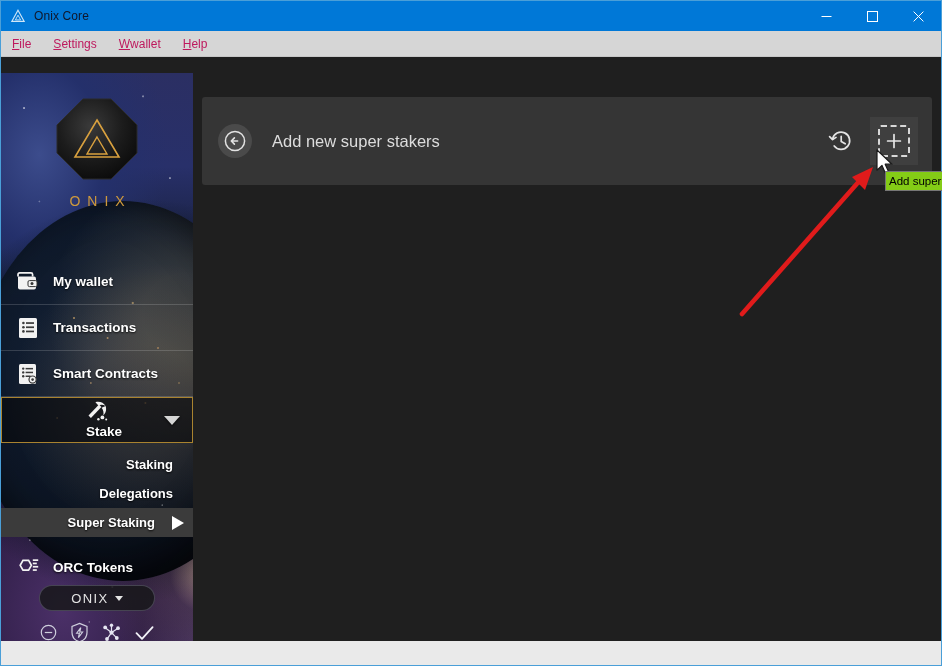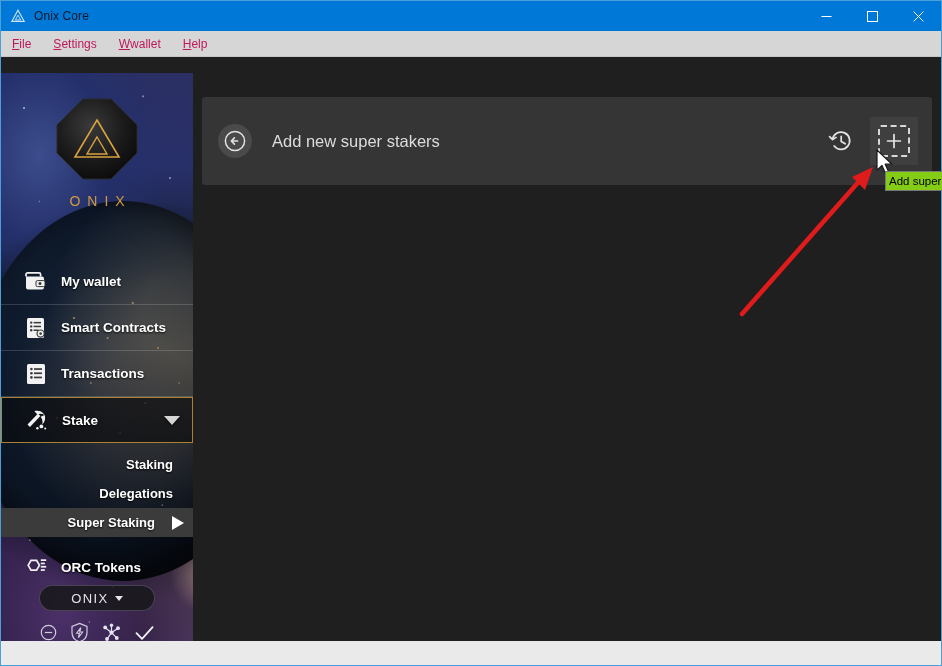--- a/index.html
+++ b/index.html
@@ -175,21 +175,21 @@
     font-weight: 400;
   }
 
   
   .nav { position: absolute; left: 0; top: 186px; width: 192px; }
   .nav-item {
     position: relative;
     height: 46px;
     display: flex;
     align-items: center;
-    padding-left: 22px;
+    padding-left: 14px;
     box-sizing: border-box;
     border-bottom: 1px solid rgba(255,255,255,.16);
   }
   .nav-item .ico {
     width: 26px; height: 26px;
     margin-right: 12px;
     flex: 0 0 auto;
     display: block;
   }
   .nav-item .lbl {
@@ -197,20 +197,21 @@
     font-size: 13.5px;
     font-weight: bold;
     text-shadow: 0 1px 2px rgba(0,0,0,.85);
     white-space: nowrap;
   }
   .nav-item.active {
     border: 1px solid #a9832f;
     border-bottom: 1px solid #a9832f;
     background: rgba(10,10,12,.62);
     height: 46px;
+    flex-direction: column;
   }
   .nav-item .chev-down {
     position: absolute;
     right: 12px; top: 50%;
     margin-top: -4px;
     width: 0; height: 0;
     border-left: 8px solid transparent;
     border-right: 8px solid transparent;
     border-top: 9px solid #d5d5d5;
     filter: drop-shadow(0 1px 1px rgba(0,0,0,.8));
@@ -462,47 +463,47 @@
                 <rect x="13" y="11.6" width="9" height="6" rx="1.4" fill="#f2f2f2" stroke="#333" stroke-width="1"></rect>
                 <circle cx="17" cy="14.6" r="1.5" fill="#333"></circle>
               </svg>
             </span>
             <span class="lbl">My wallet</span>
           </div>
 
           <div class="nav-item">
             <span class="ico">
               <svg width="26" height="26" viewBox="0 0 26 26">
+                <rect x="4" y="3" width="18" height="20" rx="1.5" fill="#f2f2f2"></rect>
+                <circle cx="8.4" cy="8" r="1.3" fill="#3a3a3a"></circle>
+                  <rect x="11" y="7.2" width="8" height="1.7" fill="#3a3a3a"></rect>
+                <circle cx="8.4" cy="12.2" r="1.3" fill="#3a3a3a"></circle>
+                  <rect x="11" y="11.4" width="8" height="1.7" fill="#3a3a3a"></rect>
+                <circle cx="8.4" cy="16.4" r="1.3" fill="#3a3a3a"></circle>
+                  <rect x="11" y="15.6" width="8" height="1.7" fill="#3a3a3a"></rect>
+              </svg>
+            </span>
+            <span class="lbl">Transactions</span>
+          </div>
+
+          <div class="nav-item">
+            <span class="ico">
+              <svg width="26" height="26" viewBox="0 0 26 26">
                 <rect x="4" y="3" width="17" height="20" rx="1.5" fill="#f2f2f2"></rect>
                 <circle cx="8.2" cy="7.6" r="1.2" fill="#3a3a3a"></circle>
                   <rect x="10.6" y="6.9" width="7.4" height="1.5" fill="#3a3a3a"></rect>
                 <circle cx="8.2" cy="11.4" r="1.2" fill="#3a3a3a"></circle>
                   <rect x="10.6" y="10.7" width="7.4" height="1.5" fill="#3a3a3a"></rect>
                 <circle cx="8.2" cy="15.2" r="1.2" fill="#3a3a3a"></circle>
                   <rect x="10.6" y="14.5" width="5" height="1.5" fill="#3a3a3a"></rect>
                 <circle cx="17.6" cy="18.6" r="3.6" fill="#f2f2f2" stroke="#3a3a3a" stroke-width="1.2"></circle>
                 <circle cx="17.6" cy="18.6" r="1.3" fill="#3a3a3a"></circle>
               </svg>
             </span>
             <span class="lbl">Smart Contracts</span>
-          </div>
-
-          <div class="nav-item">
-            <span class="ico">
-              <svg width="26" height="26" viewBox="0 0 26 26">
-                <rect x="4" y="3" width="18" height="20" rx="1.5" fill="#f2f2f2"></rect>
-                <circle cx="8.4" cy="8" r="1.3" fill="#3a3a3a"></circle>
-                  <rect x="11" y="7.2" width="8" height="1.7" fill="#3a3a3a"></rect>
-                <circle cx="8.4" cy="12.2" r="1.3" fill="#3a3a3a"></circle>
-                  <rect x="11" y="11.4" width="8" height="1.7" fill="#3a3a3a"></rect>
-                <circle cx="8.4" cy="16.4" r="1.3" fill="#3a3a3a"></circle>
-                  <rect x="11" y="15.6" width="8" height="1.7" fill="#3a3a3a"></rect>
-              </svg>
-            </span>
-            <span class="lbl">Transactions</span>
           </div>
 
           <div class="nav-item active">
             <span class="ico">
               <svg width="26" height="26" viewBox="0 0 26 26">
                 <path d="M3.5 19.5 L14 8.6 L16.4 11 L5.9 21.9 Z" fill="#f2f2f2" transform="translate(0,-2)"></path>
                 <path d="M10.4 4.2 C14.2 3 18.6 4.4 20.6 8 C18.4 6.4 15.6 6.2 13.4 7.4 Z" fill="#f2f2f2"></path>
                 <path d="M20.6 8 C21.8 11.6 20.8 15.4 18.2 17.4 C19 14.8 18.4 12 16.6 9.8 Z" fill="#f2f2f2"></path>
                 <circle cx="17.4" cy="19.4" r="1.9" fill="#f2f2f2"></circle>
                 <circle cx="13.4" cy="21.2" r="1.2" fill="#f2f2f2"></circle>

